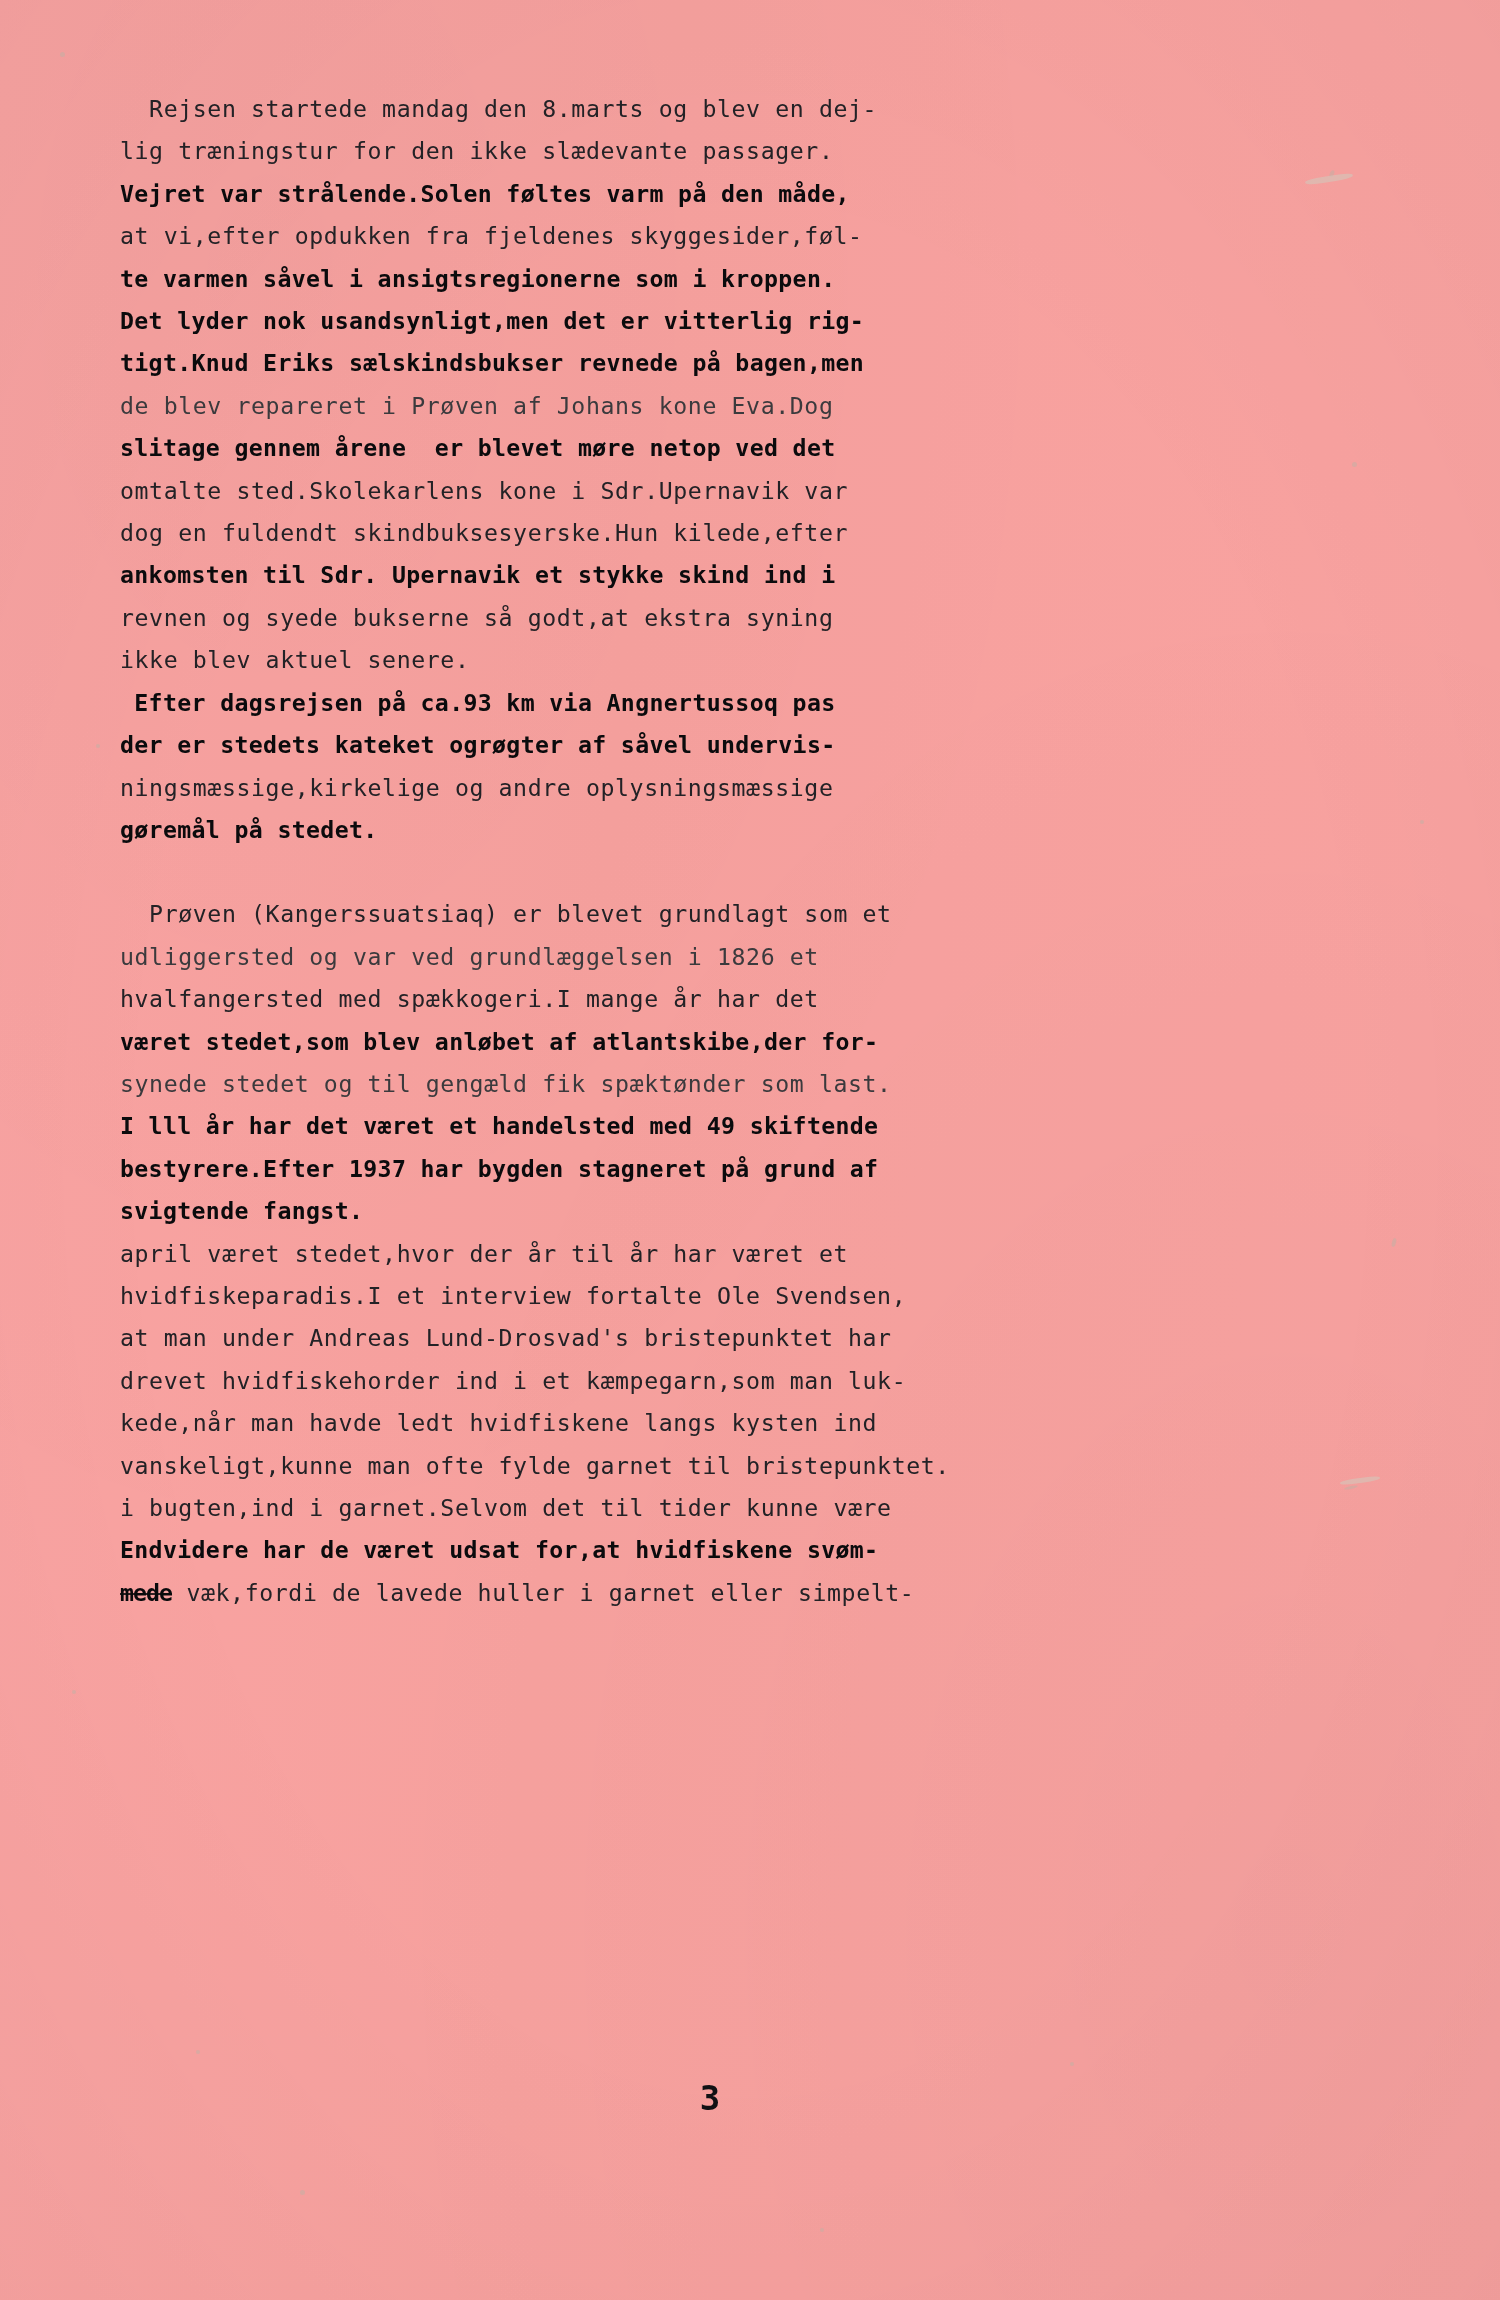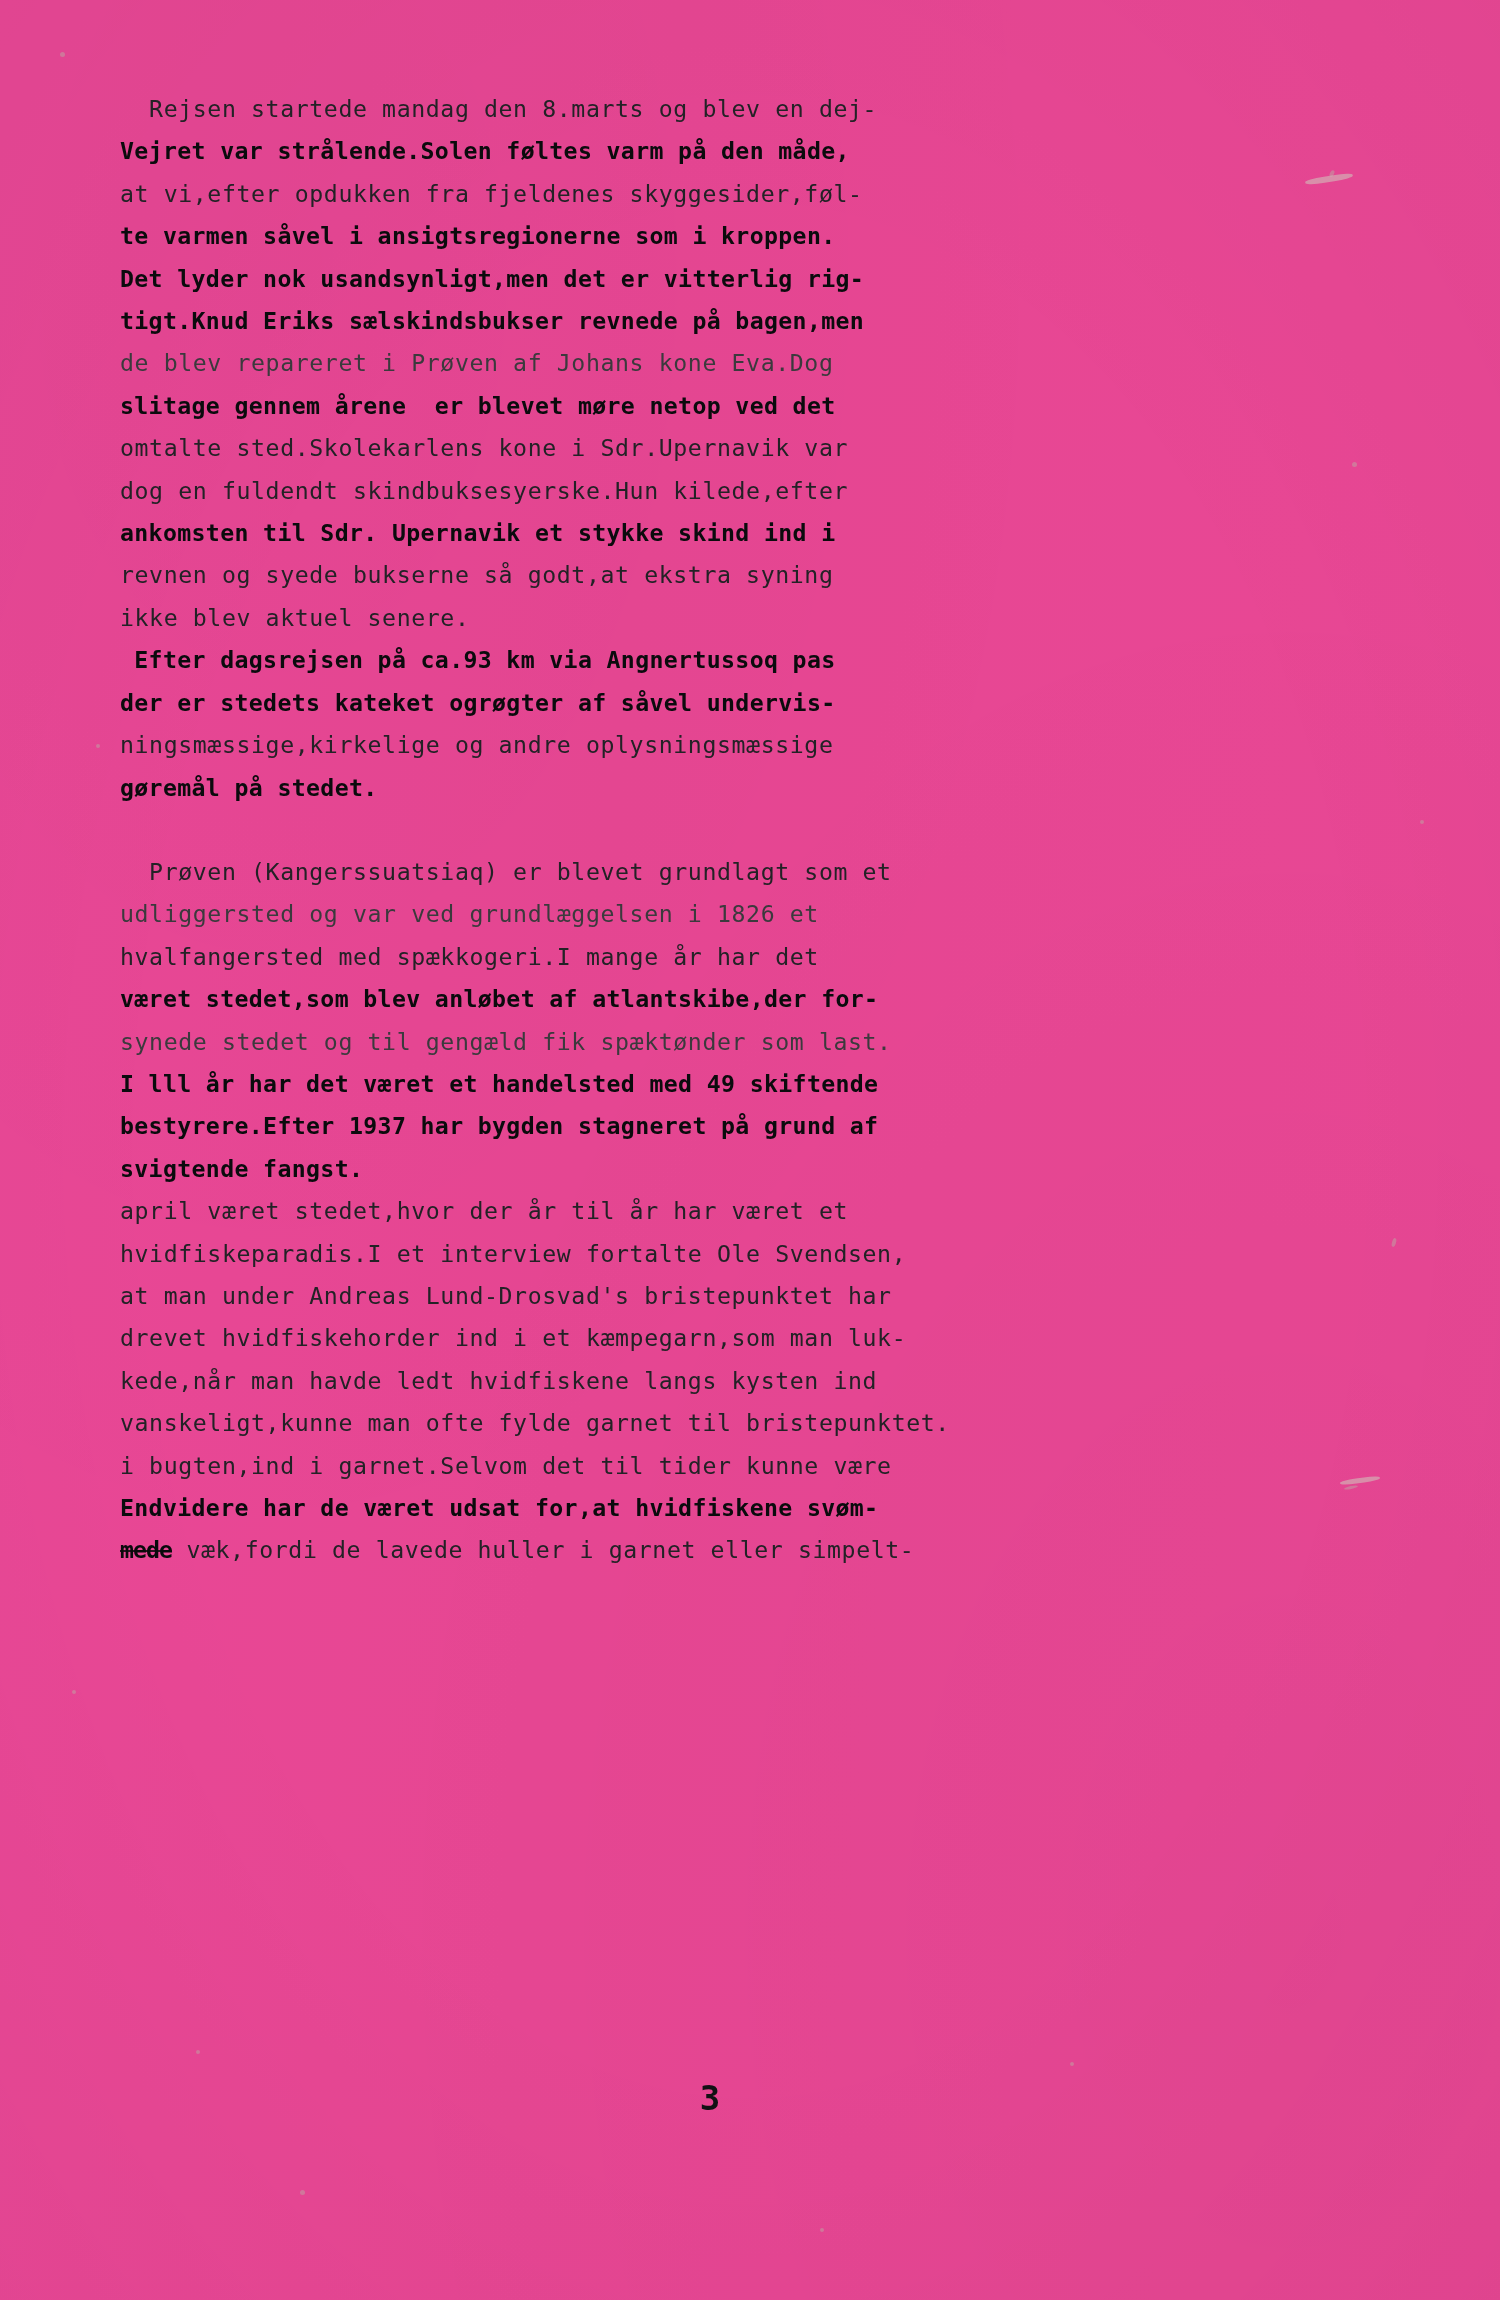--- a/index.html
+++ b/index.html
@@ -5,21 +5,21 @@
   html, body {
     margin: 0;
     padding: 0;
     background: #ffffff;
   }
 
   #page {
     position: relative;
     width: 1500px;
     height: 2300px;
-    background: #ec4899;
+    background: #fca5a5;
     overflow: hidden;
     font-family: "DejaVu Sans Mono", "Liberation Mono", monospace;
   }
 
   
   #paper-texture {
     position: absolute;
     inset: 0;
     pointer-events: none;
     background:
@@ -122,20 +122,21 @@
     <div class="speck" style="left:1420px; top:820px; width:4px; height:4px;"></div>
   </div>
 
   <div class="margin-mark" style="left:1305px; top:176px; width:48px; height:6px; transform:rotate(-9deg);"></div>
   <div class="margin-mark" style="left:1340px; top:1478px; width:40px; height:5px; transform:rotate(-8deg);"></div>
 
   <div id="text-body">
 
     <div class="para">
       <div class="line mid">  Rejsen startede mandag den 8.marts og blev en dej-</div>
+      <div class="line mid">lig træningstur for den ikke slædevante passager.</div>
       <div class="line heavy">Vejret var strålende.Solen føltes varm på den måde,</div>
       <div class="line mid">at vi,efter opdukken fra fjeldenes skyggesider,føl-</div>
       <div class="line heavy">te varmen såvel i ansigtsregionerne som i kroppen.</div>
       <div class="line heavy">Det lyder nok usandsynligt,men det er vitterlig rig-</div>
       <div class="line heavy">tigt.Knud Eriks sælskindsbukser revnede på bagen,men</div>
       <div class="line light">de blev repareret i Prøven af Johans kone Eva.Dog</div>
       <div class="line heavy">slitage gennem årene  er blevet møre netop ved det</div>
       <div class="line mid">omtalte sted.Skolekarlens kone i Sdr.Upernavik var</div>
       <div class="line mid">dog en fuldendt skindbuksesyerske.Hun kilede,efter</div>
       <div class="line heavy">ankomsten til Sdr. Upernavik et stykke skind ind i</div>

